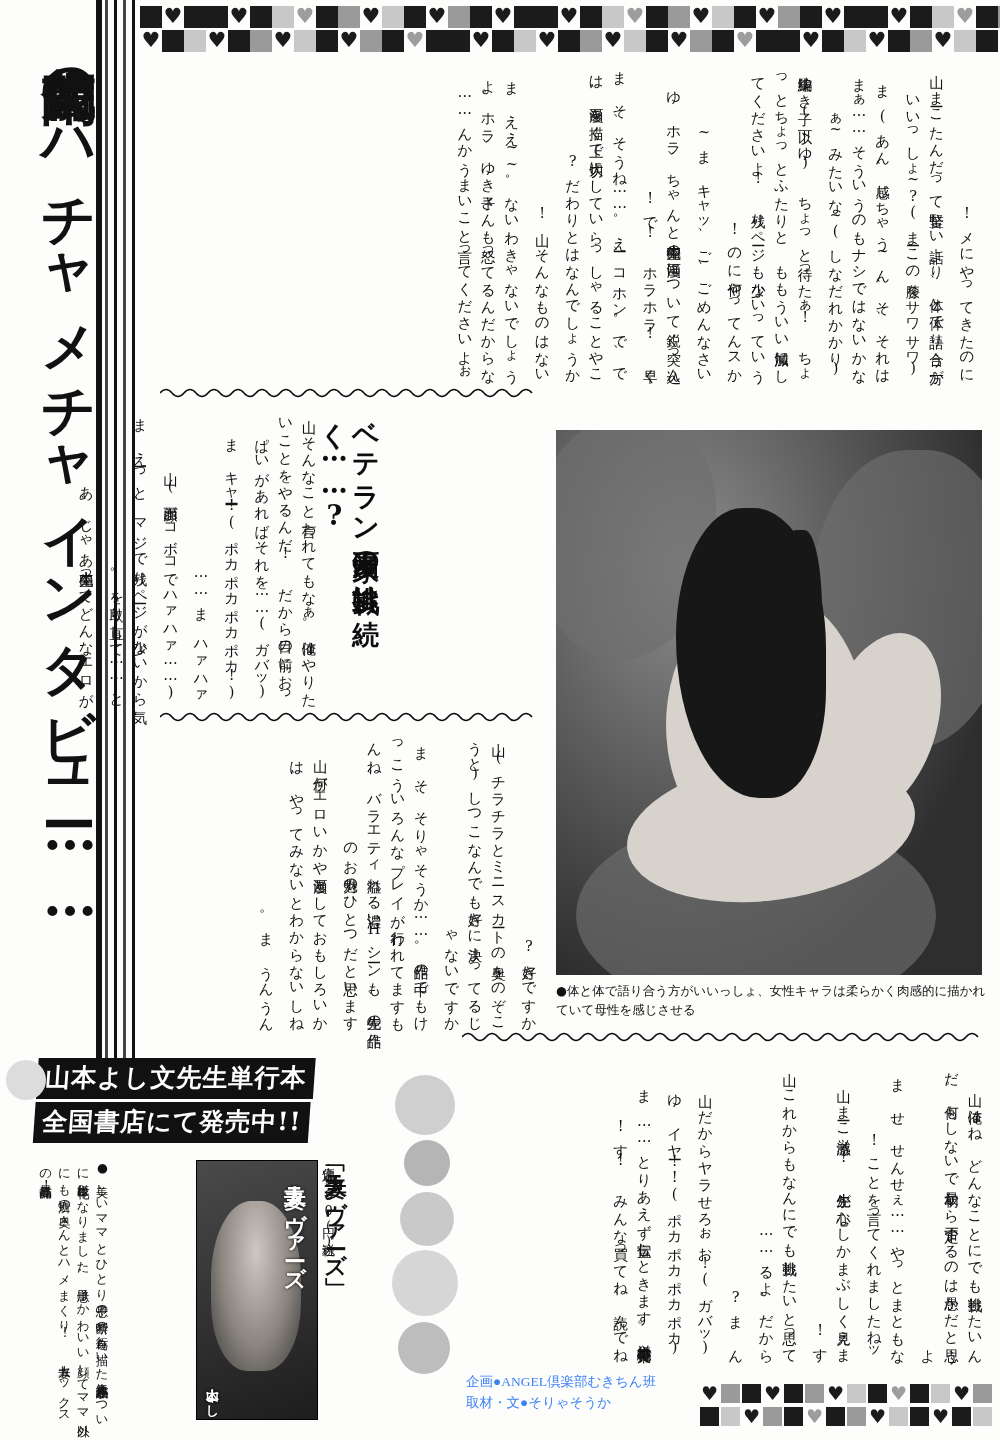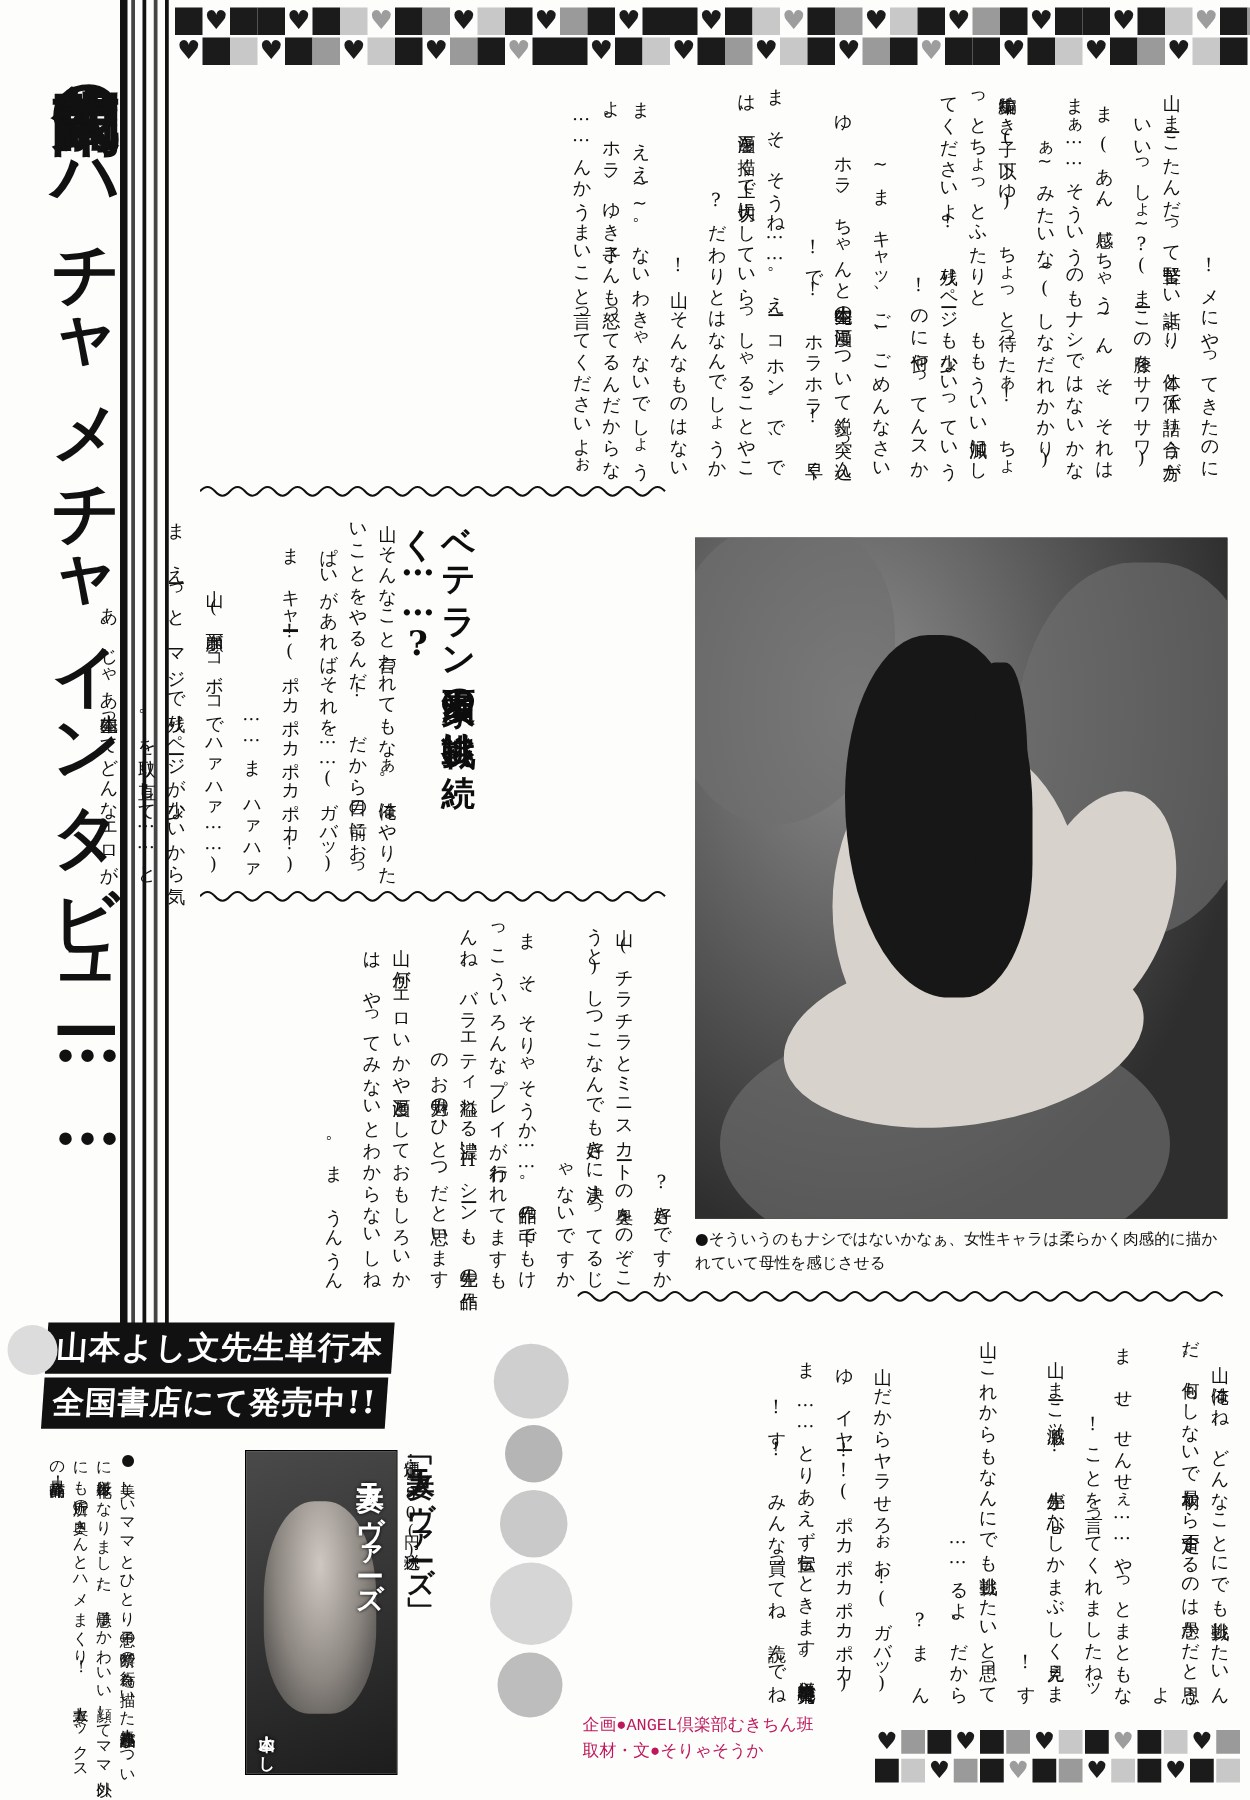--- a/index.html
+++ b/index.html
@@ -239,24 +239,24 @@
   .circ {
     position: absolute;
     border-radius: 50%;
   }
 
   
   .credits {
     position: absolute;
     left: 466px;
     bottom: 26px;
-    font-family: Liberation Mono, monospace;
+    font-family: Liberation Serif, serif;
     font-size: 13.5px;
     line-height: 1.55;
-    color: #be185d;
+    color: #3b82f6;
   }
 </style>
 </head>
 <body>
 
 <div id="page">
 
   <div class="top-deco" id="topdeco">
       <div class="deco-cell deco-sq" style="left: 140px; top: 6px; background: rgb(27, 27, 27);"></div>
       <div class="deco-cell deco-heart" style="left: 162px; top: 6px;">♥</div>
@@ -395,21 +395,21 @@
     <div class="drape" style="right:-30px; top:20px; width:200px; height:300px; border-radius:50% 45% 55% 50%;"></div>
     <div class="drape" style="left:20px; bottom:-40px; width:360px; height:200px; border-radius:50%;"></div>
     <div class="body" style="left:110px; top:160px; width:200px; height:270px;"></div>
     <div class="body" style="left:70px; top:330px; width:290px; height:140px; transform:rotate(-8deg);"></div>
     <div class="body" style="left:270px; top:200px; width:110px; height:190px; transform:rotate(18deg);"></div>
     <div class="body" style="left:150px; top:92px; width:84px; height:100px;"></div>
     <div class="hair" style="left:120px; top:78px; width:150px; height:290px;"></div>
     <div class="hair" style="left:222px; top:100px; width:44px; height:200px; border-radius:40%;"></div>
   </div>
 
-  <div class="caption">●そういうのもナシではないかなぁ、女性キャラは柔らかく肉感的に描かれていて母性を感じさせる</div>
+  <div class="caption">●体と体で語り合う方がいいっしょ、女性キャラは柔らかく肉感的に描かれていて母性を感じさせる</div>
 
   <svg class="wave" style="left:462px; top:1030px; width:524px;" viewBox="0 0 524 14" preserveAspectRatio="none">
     <path d="M0,7 Q6,0 12,7 T24,7 T36,7 T48,7 T60,7 T72,7 T84,7 T96,7 T108,7 T120,7 T132,7 T144,7 T156,7 T168,7 T180,7 T192,7 T204,7 T216,7 T228,7 T240,7 T252,7 T264,7 T276,7 T288,7 T300,7 T312,7 T324,7 T336,7 T348,7 T360,7 T372,7 T384,7 T396,7 T408,7 T420,7 T432,7 T444,7 T456,7 T468,7 T480,7 T492,7 T504,7 T516,7" fill="none" stroke="#111" stroke-width="1.6"></path>
   </svg>
 
   <div id="interview-bottom" style="position: absolute; left: 466px; top: 1056px; width: 520px; height: 310px; direction: rtl; display: flex; flex-direction: row; justify-content: flex-start; gap: 7px;">
       <div class="vtext" style="height: 300px; font-size: 14.5px; max-width: 170px;">山 俺はね、どんなことにでも挑戦したいんだ。何もしないで最初から否定するのは愚かだと思うよ</div>
       <div class="vtext" style="height: 300px; font-size: 14.5px; max-width: 170px;">ま せ、せんせぇ……やっとまともなことを言ってくれましたねッ!</div>
       <div class="vtext" style="height: 300px; font-size: 14.5px; max-width: 170px;">山 まーこ感激ッ! 先生が心なしかまぶしく見えます!</div>
       <div class="vtext" style="height: 300px; font-size: 14.5px; max-width: 170px;">山 これからもなんにでも挑戦したいと思ってるよ、だから……</div>

